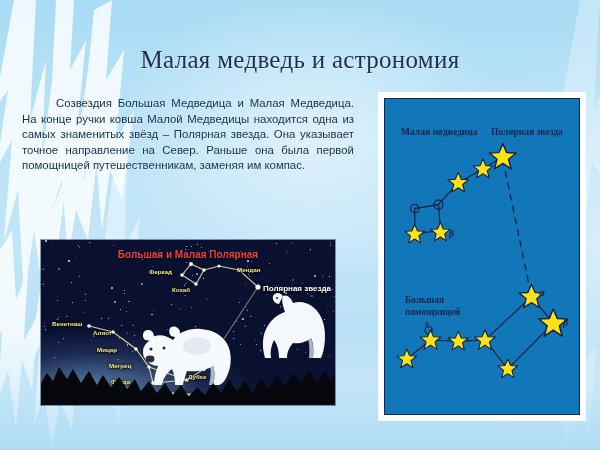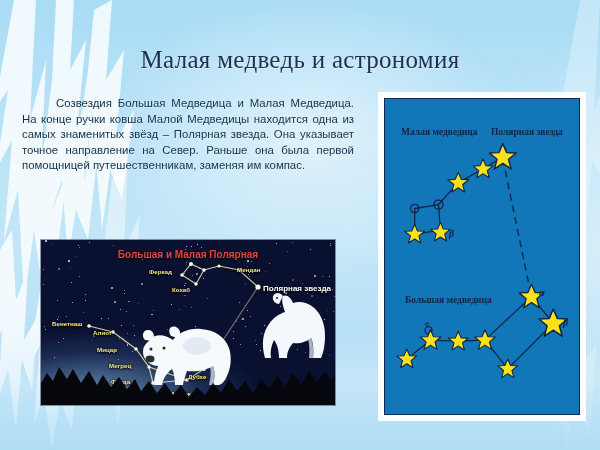--- a/index.html
+++ b/index.html
@@ -399,21 +399,21 @@
         <use href="#star5" transform="translate(46,243) scale(1.05)"></use>
         <use href="#star5" transform="translate(74,244) scale(1.0)"></use>
         <use href="#star5" transform="translate(101,243) scale(1.05)"></use>
         <use href="#star5" transform="translate(124,272) scale(1.0)"></use>
         <use href="#star5" transform="translate(148,199) scale(1.25)"></use>
         <use href="#star5" transform="translate(170,226) scale(1.45)"></use>
       </svg>
 
       <div class="dlabel" style="left:16px;top:28px;width:78px;">Малая медведица</div>
       <div class="dlabel" style="left:106px;top:28px;width:76px;">Полярная звезда</div>
-      <div class="dlabel" style="left:20px;top:196px;width:88px;">Большая медведица</div>
+      <div class="dlabel" style="left:20px;top:196px;width:88px;">Большая помощницей</div>
 
       <div class="greek" style="left:64px;top:129px;">β</div>
       <div class="greek" style="left:154px;top:188px;">α</div>
       <div class="greek" style="left:178px;top:218px;">β</div>
       <div class="greek" style="left:40px;top:220px;font-size:8px;">o</div>
     </div>
   </div>
 
 </div>
 

